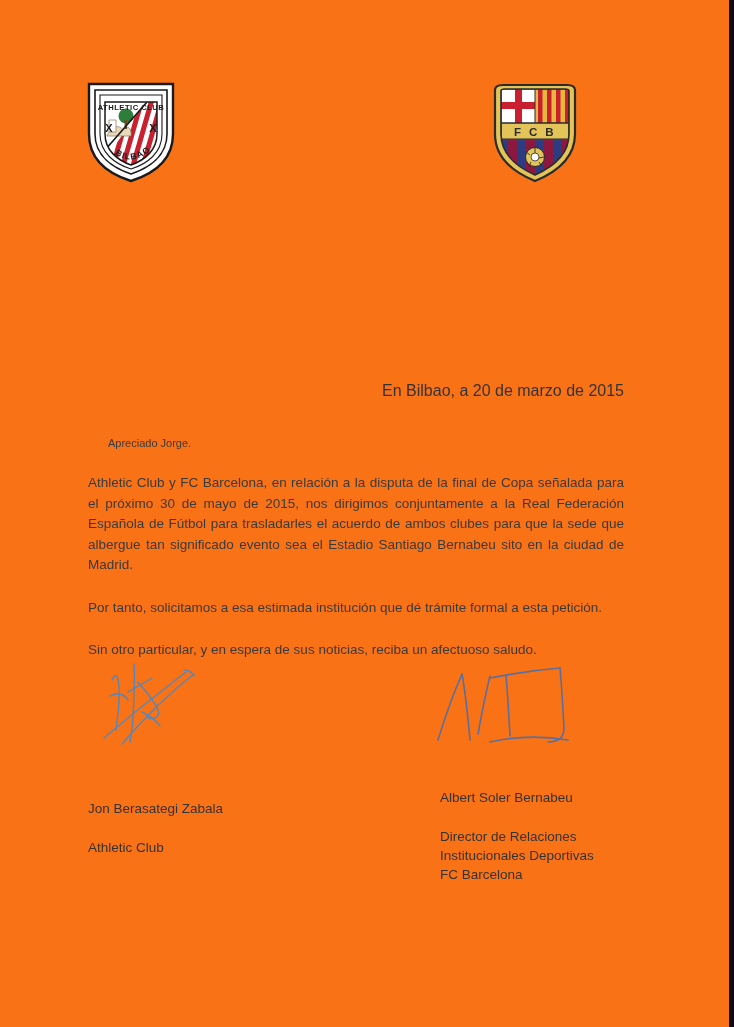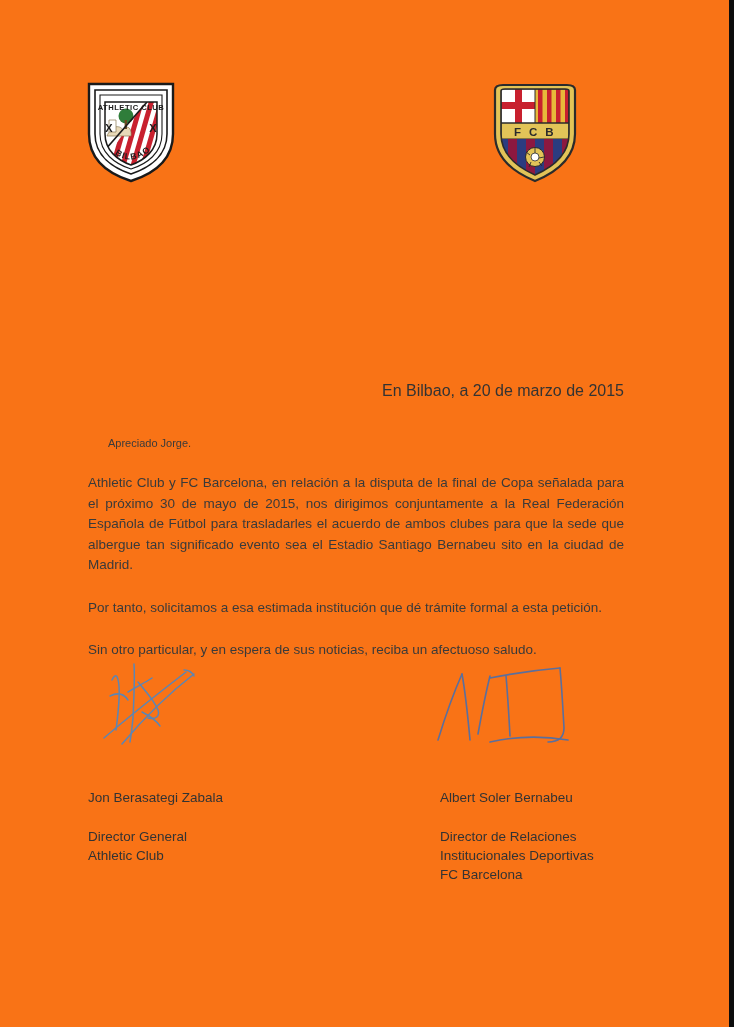--- a/index.html
+++ b/index.html
@@ -129,21 +129,21 @@
 
   .sig-blocks {
     position: absolute;
     left: 0;
     top: 790px;
     width: 734px;
   }
   .sig-col-left {
     position: absolute;
     left: 88px;
-    top: 0;
+    top: 11px;
     width: 300px;
   }
   .sig-col-right {
     position: absolute;
     left: 440px;
     top: 0;
     width: 280px;
   }
   .sig-name {
     font-size: 13.5px;
@@ -276,21 +276,20 @@
           <path d="M128 12 C130 34 131 54 132 72 C132 82 126 86 116 86"></path>
           <path d="M58 86 C84 80 112 80 136 84"></path>
         </g>
       </svg>
     </div>
   </div>
 
   <div class="sig-blocks">
     <div class="sig-col-left">
       <div class="sig-name">Jon Berasategi Zabala</div>
-      <div class="sig-role">Director General</div>
       <div class="sig-role">Athletic Club</div>
     </div>
     <div class="sig-col-right">
       <div class="sig-name">Albert Soler Bernabeu</div>
       <div class="sig-role">Director de Relaciones</div>
       <div class="sig-role">Institucionales Deportivas</div>
       <div class="sig-role">FC Barcelona</div>
     </div>
   </div>
 

